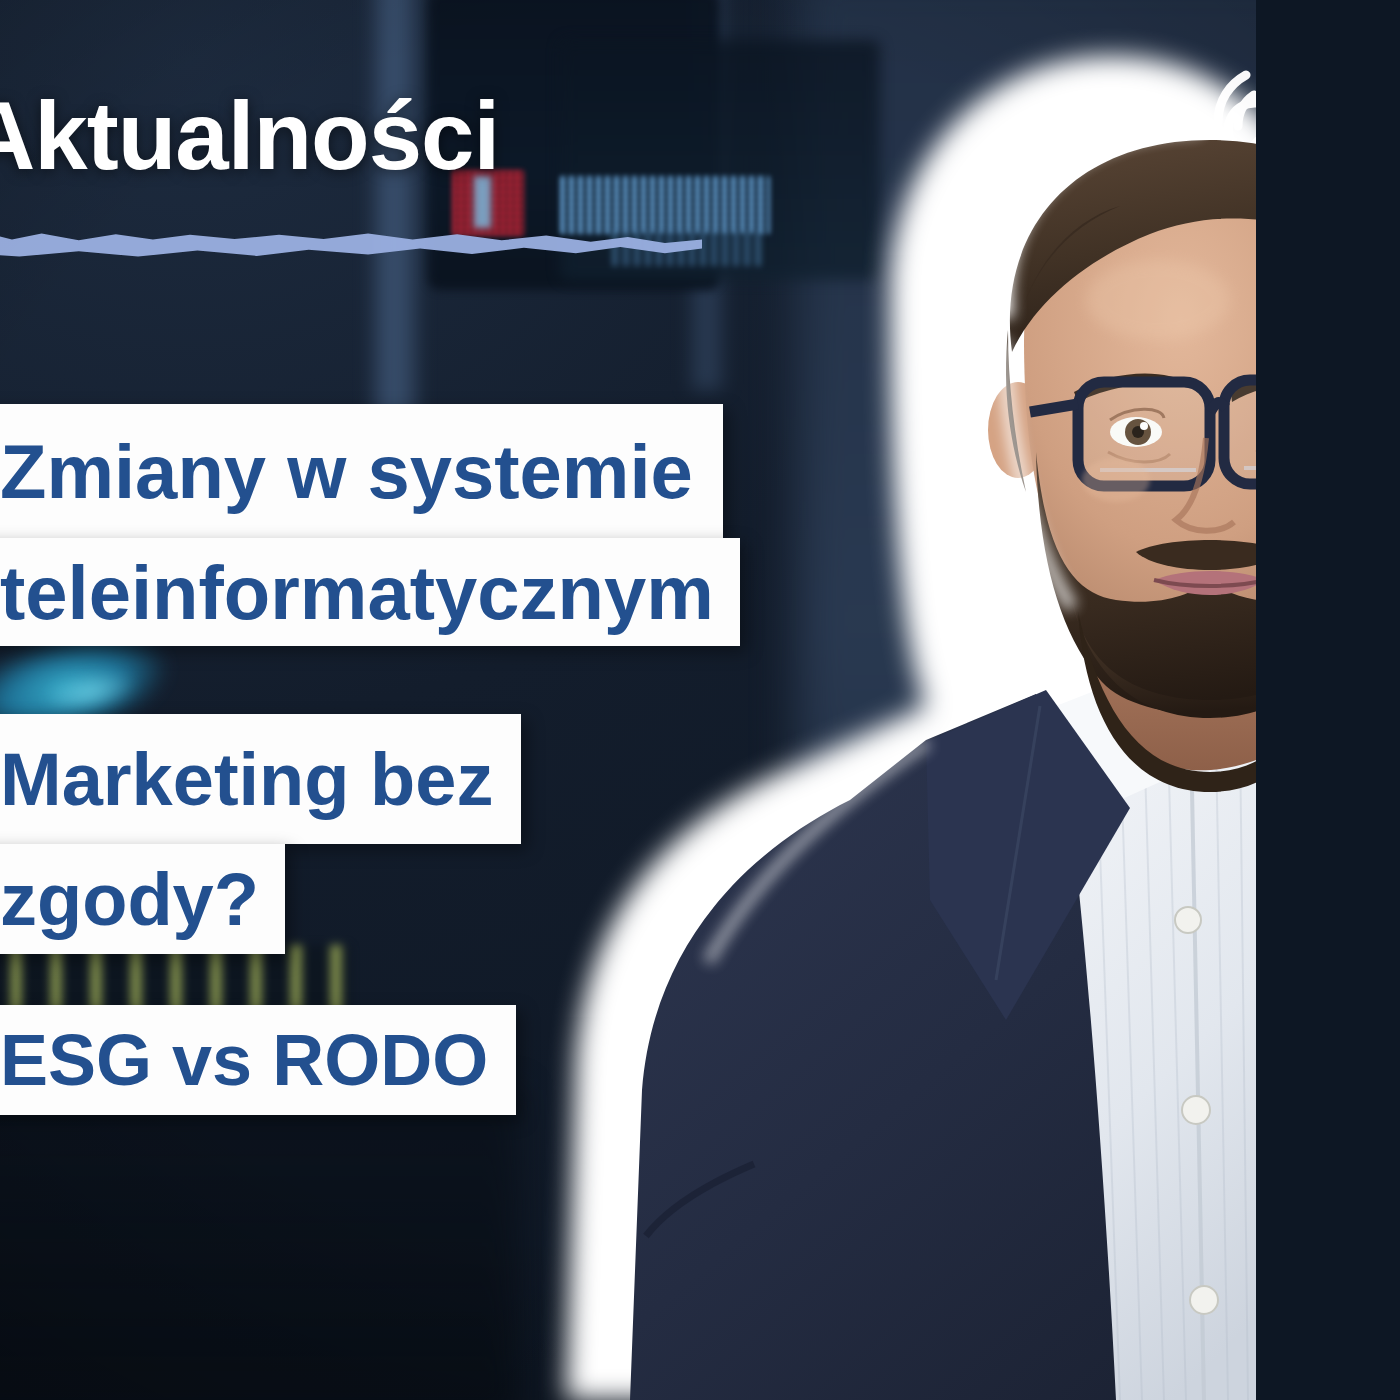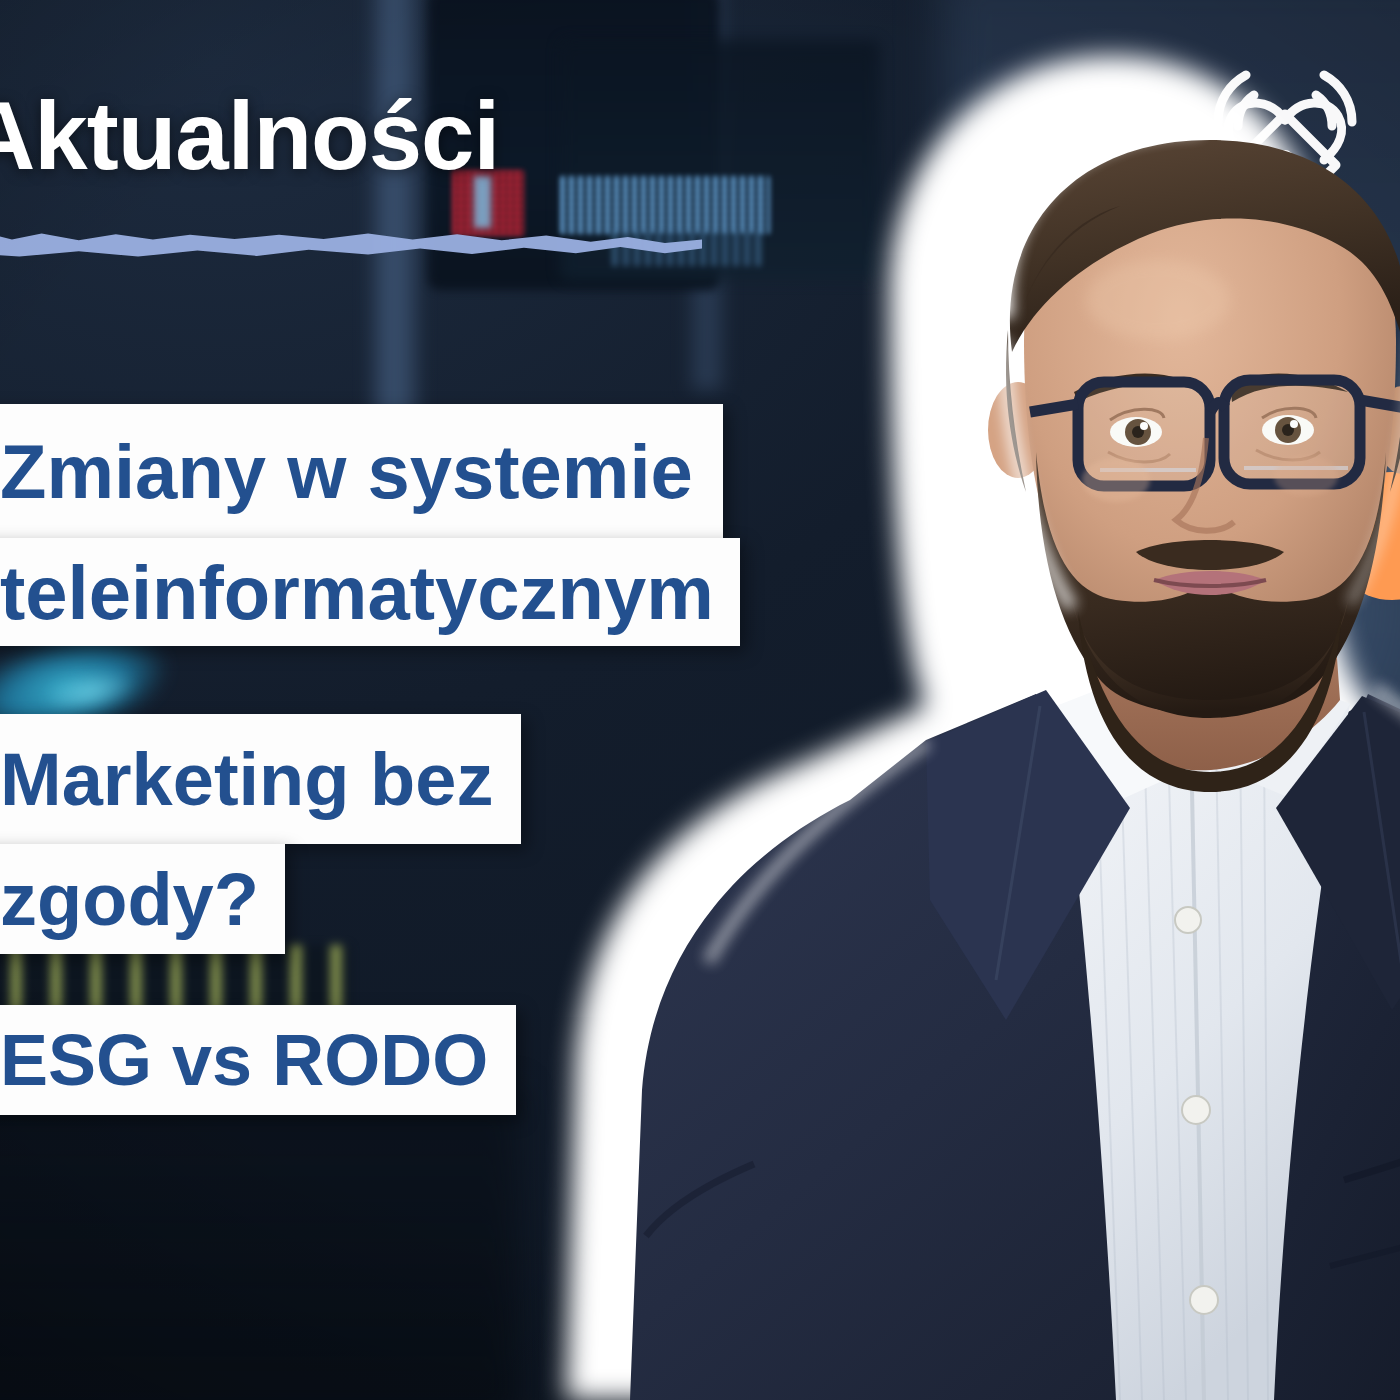--- a/index.html
+++ b/index.html
@@ -1,18 +1,18 @@
 <!DOCTYPE html>
 <html><head>
 <meta charset="utf-8">
 <style>
   html,body{margin:0;padding:0;background:#0d1724;}
   *{box-sizing:border-box;}
   #stage{
-    position:relative;width:1400px;height:1400px;overflow:hidden;
+    position:relative;width:1256px;height:1400px;overflow:hidden;
     font-family:"Liberation Sans","DejaVu Sans",sans-serif;
     background:#1b2638;
   }
 
   
   .bg{position:absolute;inset:0;overflow:hidden;}
   .bg-base{
     position:absolute;inset:-60px;
     background:
       radial-gradient(120% 90% at 18% 8%, #1d2b3f 0%, #131d2c 48%, #0e1724 100%),

